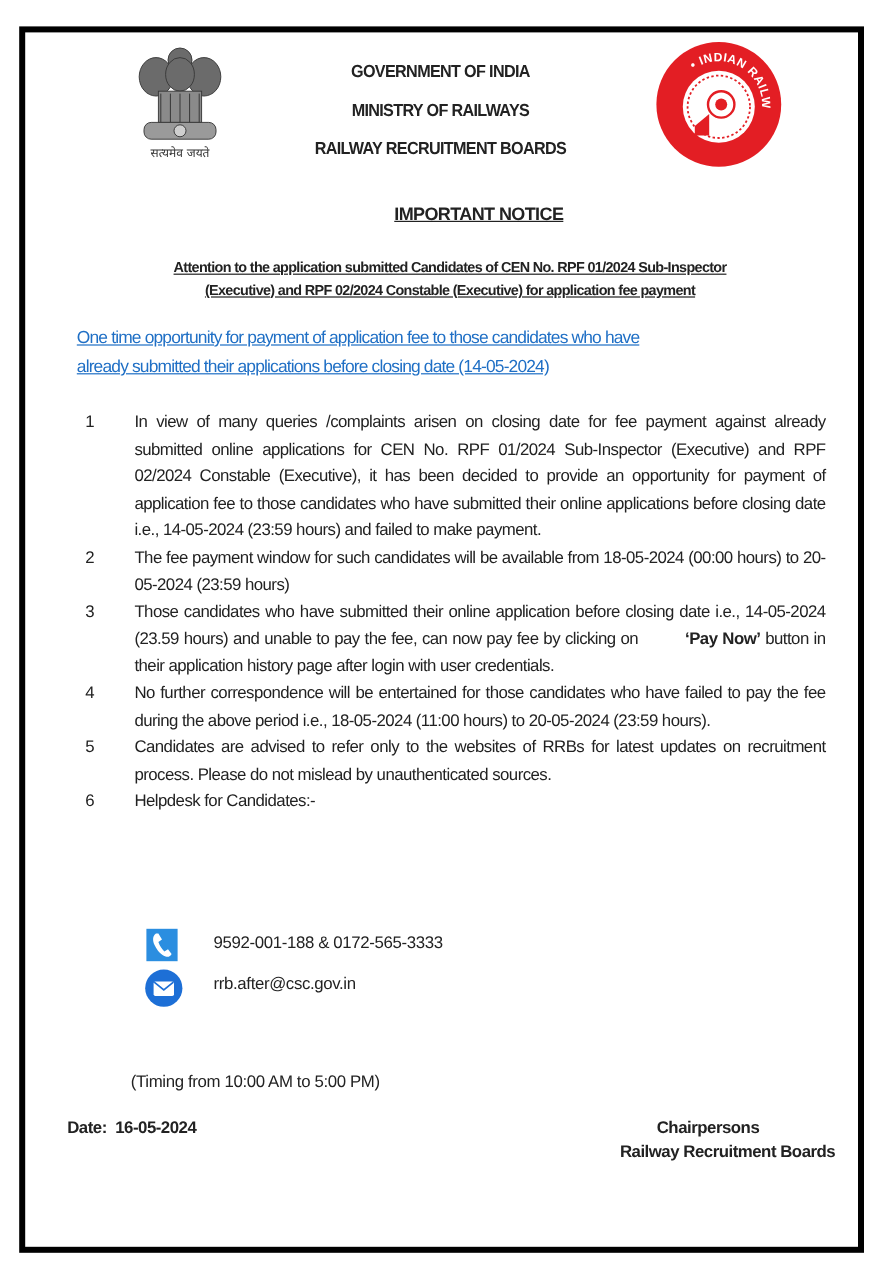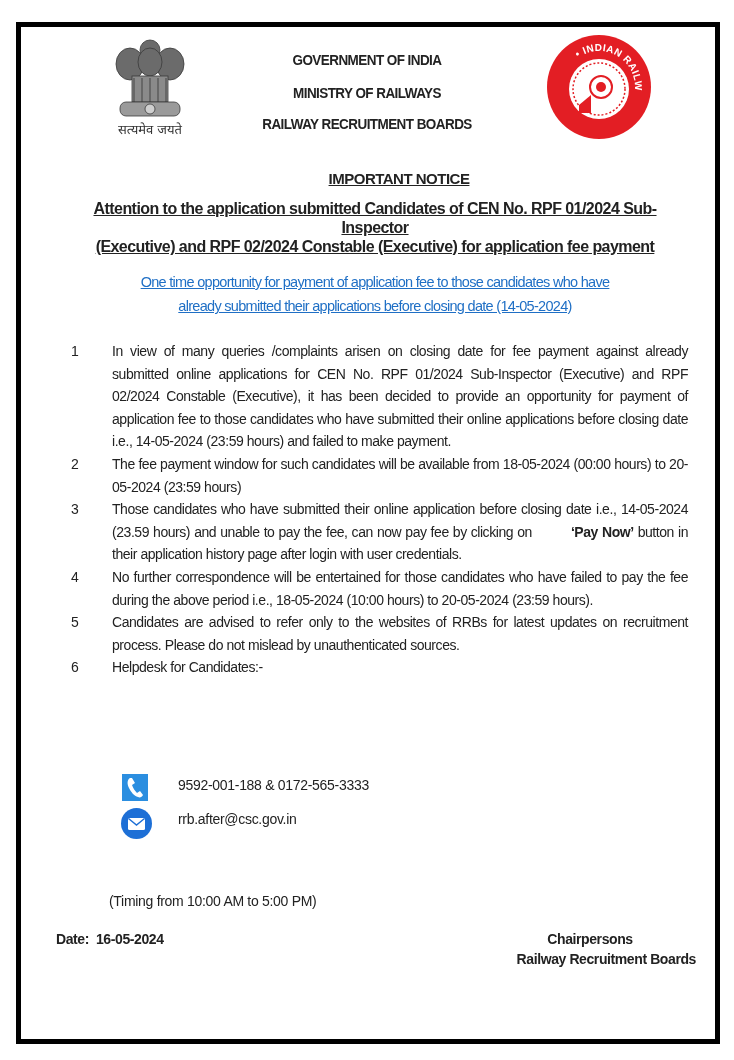--- a/index.html
+++ b/index.html
@@ -8,24 +8,24 @@
   .frame { position:absolute; left:16px; top:22px; width:694px; height:1012px;
            border:5px solid #000; box-sizing:content-box; }
   .abs { position:absolute; }
   .hdr { position:absolute; left:0; width:734px; text-align:center;
          font-size:14.5px; font-weight:bold; color:#222; letter-spacing:-0.6px;
          transform:scaleX(0.93); transform-origin:center; }
   .hdr span { display:inline-block; }
   .notice-title { position:absolute; left:0; width:734px; top:170px; text-align:center;
          font-weight:bold; font-size:15px; text-decoration:underline; color:#222;
          letter-spacing:-0.5px;padding-left:32px; }
-  .attention { position:absolute; left:60px; width:630px; top:199px; text-align:center;
-         font-weight:bold; font-size:16px; line-height:19px; text-decoration:underline;
+  .attention { position:absolute; left:60px; width:630px; top:214px; text-align:center;
+         font-weight:bold; font-size:12px; line-height:19px; text-decoration:underline;
          letter-spacing:-0.55px; color:#222; }
-  .subhead { position:absolute; left:64px; width:622px; top:270px; text-align:center;
+  .subhead { position:absolute; left:64px; width:622px; top:270px; text-align:left;
          font-size:14.5px; line-height:24px; color:#1f6fc5; text-decoration:underline;
          letter-spacing:-0.7px; }
   .items { position:absolute; left:68px; top:340px; width:620px; }
   .item { display:flex; font-size:14px; line-height:22.6px; color:#222; letter-spacing:-0.45px; }
   .item .num { width:41px; flex:none; padding-left:3px; }
   .item .txt { flex:1; text-align:justify; }
   .item .txt b { font-weight:bold;margin-left:35px; }
   .contact { position:absolute; font-size:14px; color:#222; letter-spacing:-0.3px; }
   .phone-icon { position:absolute; left:122px; top:774px; width:26px; height:27px;
          background:#2b8ee0; }
@@ -44,21 +44,21 @@
       <ellipse cx="46" cy="14" rx="10" ry="10"></ellipse>
       <ellipse cx="26" cy="28" rx="14" ry="16"></ellipse>
       <ellipse cx="66" cy="28" rx="14" ry="16"></ellipse>
       <ellipse cx="46" cy="26" rx="12" ry="14"></ellipse>
       <rect x="28" y="40" width="36" height="26" fill="#8a8a8a"></rect>
       <path d="M30 42 L30 66 M38 42 L38 66 M46 42 L46 66 M54 42 L54 66 M62 42 L62 66" stroke="#333"></path>
       <rect x="16" y="66" width="60" height="14" rx="6" fill="#9a9a9a"></rect>
       <circle cx="46" cy="73" r="5" fill="#cfcfcf"></circle>
     </g>
   </svg>
-  <div style="position:absolute;left:0;top:84px;width:92px;text-align:center;font-size:13px;color:#333;font-family:'DejaVu Sans',sans-serif;">सत्यमेव जयते</div>
+  <div style="position:absolute;left:0;top:84px;width:92px;text-align:center;font-size:10px;color:#333;font-family:'DejaVu Sans',sans-serif;">सत्यमेव जयते</div>
 </div>
 
 <div class="hdr" style="top:52px;"><span>GOVERNMENT OF INDIA</span></div>
 <div class="hdr" style="top:85px;"><span>MINISTRY OF RAILWAYS</span></div>
 <div class="hdr" style="top:116px;"><span>RAILWAY RECRUITMENT BOARDS</span></div>
 
 <div class="abs" style="left:545px;top:33px;width:108px;height:108px;">
   <svg width="108" height="108" viewBox="0 0 108 108">
     <defs>
       <path id="arcTop" d="M 18 54 A 36 36 0 0 1 90 54"></path>
@@ -95,21 +95,21 @@
   <div class="item">
     <div class="num">2</div>
     <div class="txt">The fee payment window for such candidates will be available from 18-05-2024 (00:00 hours) to 20-05-2024 (23:59 hours)</div>
   </div>
   <div class="item">
     <div class="num">3</div>
     <div class="txt"><span>Those candidates who have submitted their online application before closing date i.e., 14-05-2024 (23.59 hours) and unable to pay the fee, can now pay fee by clicking on </span><b>‘Pay Now’</b><span> button in their application history page after login with user credentials.</span></div>
   </div>
   <div class="item">
     <div class="num">4</div>
-    <div class="txt">No further correspondence will be entertained for those candidates who have failed to pay the fee during the above period i.e., 18-05-2024 (10:00 hours) to 20-05-2024 (23:59 hours).</div>
+    <div class="txt">No further correspondence will be entertained for those candidates who have failed to pay the fee during the above period i.e., 18-05-2024 (11:00 hours) to 20-05-2024 (23:59 hours).</div>
   </div>
   <div class="item">
     <div class="num">5</div>
     <div class="txt">Candidates are advised to refer only to the websites of RRBs for latest updates on recruitment process. Please do not mislead by unauthenticated sources.</div>
   </div>
   <div class="item">
     <div class="num">6</div>
     <div class="txt">Helpdesk for Candidates:-</div>
   </div>
 </div>

